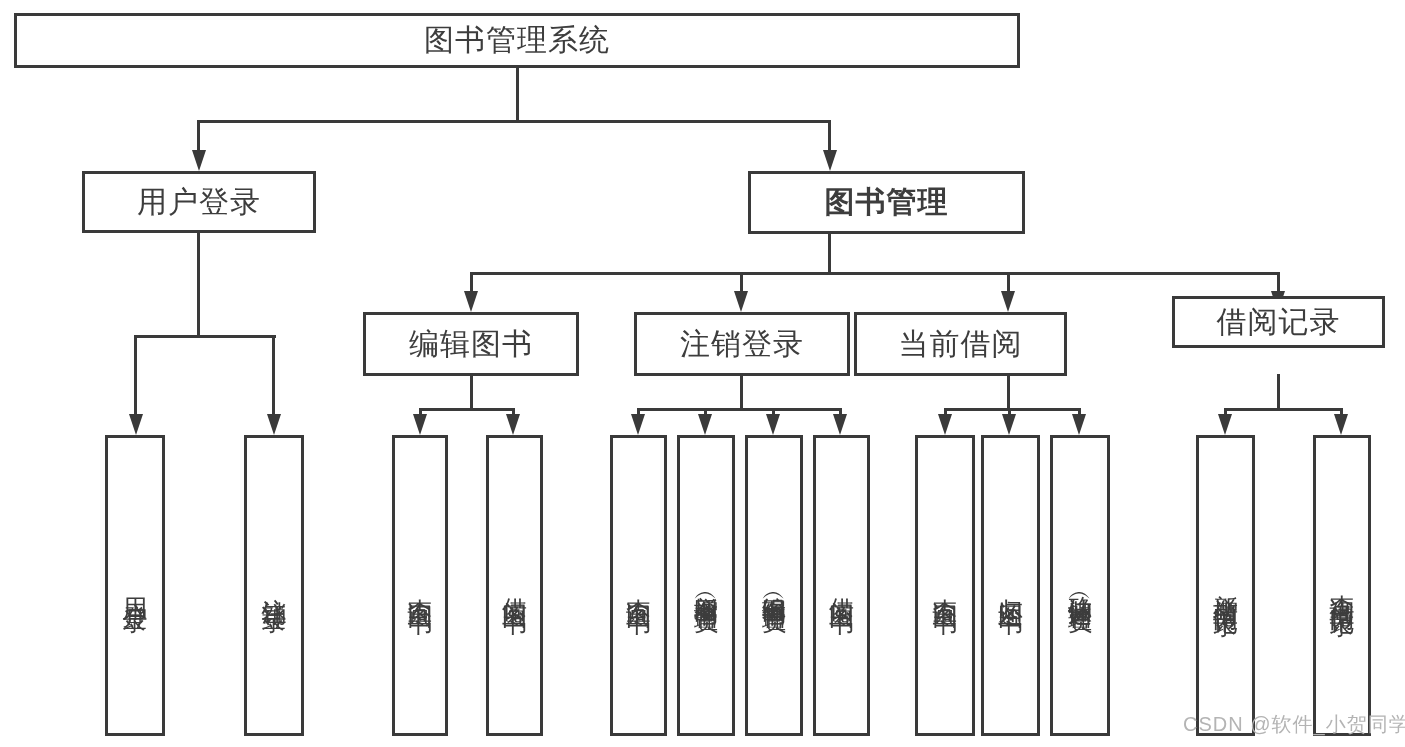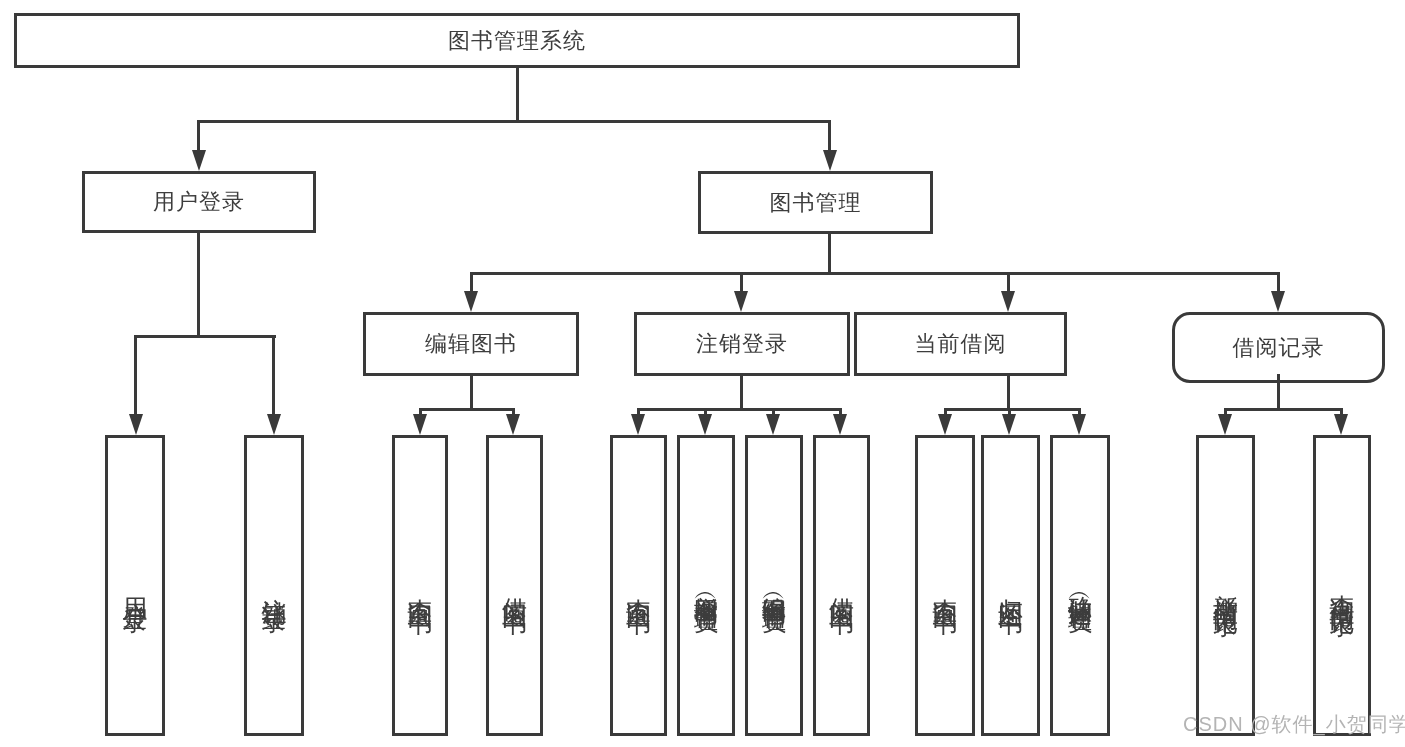--- a/index.html
+++ b/index.html
@@ -4,21 +4,21 @@
 <style>
   html,body{margin:0;padding:0;background:#ffffff;}
   .canvas{
     position:relative;width:1405px;height:747px;background:#ffffff;
     font-family:"Liberation Sans","DejaVu Sans",sans-serif;overflow:hidden;
   }
   .box{
     position:absolute;box-sizing:border-box;border:3px solid #3a3a3a;background:#ffffff;
     display:flex;align-items:center;justify-content:center;color:#3d3d3d;
   }
-  .hlabel{font-size:22px;letter-spacing:1px;white-space:nowrap;}
+  .hlabel{font-size:30px;letter-spacing:1px;white-space:nowrap;}
   .vlabel{
     writing-mode:vertical-rl;text-orientation:mixed;
     font-size:25px;letter-spacing:4px;line-height:1;white-space:nowrap;
   }
   .hline,.vline{position:absolute;background:#3a3a3a;}
   .hline{height:3px;}
   .vline{width:3px;}
   .arr{
     position:absolute;width:0;height:0;
     border-left:7px solid transparent;border-right:7px solid transparent;
@@ -41,21 +41,21 @@
   <div class="vline" style="left:516px;top:66px;height:56px;"></div>
   <div class="hline" style="left:197px;top:120px;width:634px;"></div>
   <div class="vline" style="left:197px;top:120px;height:33px;"></div>
   <div class="arr" style="left:192px;top:150px;"></div>
   <div class="vline" style="left:828px;top:120px;height:33px;"></div>
   <div class="arr" style="left:823px;top:150px;"></div>
 
   <div class="box" style="left:82px;top:171px;width:234px;height:62px;">
     <span class="hlabel">用户登录</span>
   </div>
-  <div class="box" style="left:698px;top:171px;width:235px;height:63px;">
+  <div class="box" style="left:748px;top:171px;width:277px;height:63px;font-weight:bold;">
     <span class="hlabel">图书管理</span>
   </div>
 
   <div class="vline" style="left:197px;top:231px;height:106px;"></div>
   <div class="hline" style="left:134px;top:335px;width:142px;"></div>
   <div class="vline" style="left:134px;top:335px;height:81px;"></div>
   <div class="arr" style="left:129px;top:414px;"></div>
   <div class="vline" style="left:272px;top:335px;height:81px;"></div>
   <div class="arr" style="left:267px;top:414px;"></div>
 
@@ -72,21 +72,21 @@
 
   <div class="box" style="left:363px;top:312px;width:216px;height:64px;">
     <span class="hlabel">编辑图书</span>
   </div>
   <div class="box" style="left:634px;top:312px;width:216px;height:64px;">
     <span class="hlabel">注销登录</span>
   </div>
   <div class="box" style="left:854px;top:312px;width:213px;height:64px;">
     <span class="hlabel">当前借阅</span>
   </div>
-  <div class="box" style="left:1172px;top:312px;width:213px;height:71px;border-radius:18px;">
+  <div class="box" style="left:1172px;top:296px;width:213px;height:52px;">
     <span class="hlabel">借阅记录</span>
   </div>
 
   <div class="vline" style="left:470px;top:374px;height:36px;"></div>
   <div class="hline" style="left:419px;top:408px;width:96px;"></div>
   <div class="vline" style="left:419px;top:408px;height:8px;"></div>
   <div class="arr" style="left:413px;top:414px;"></div>
   <div class="vline" style="left:512px;top:408px;height:8px;"></div>
   <div class="arr" style="left:506px;top:414px;"></div>
 

